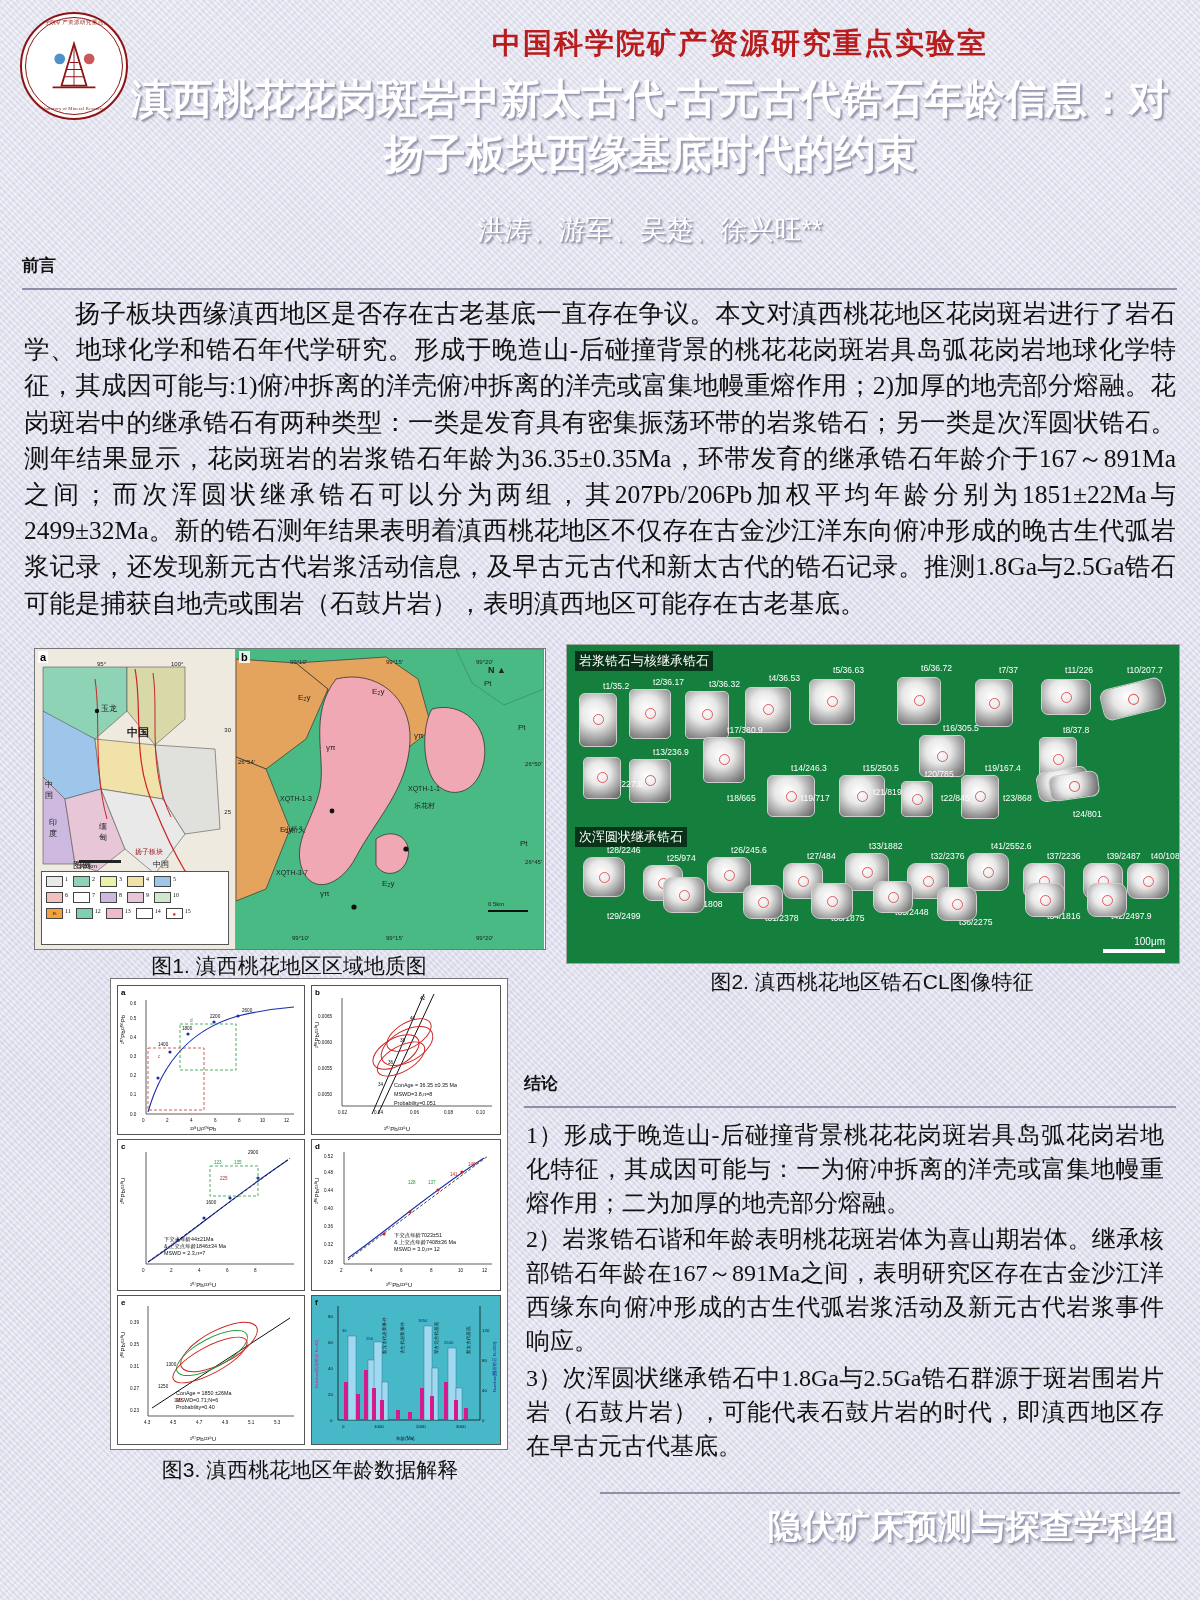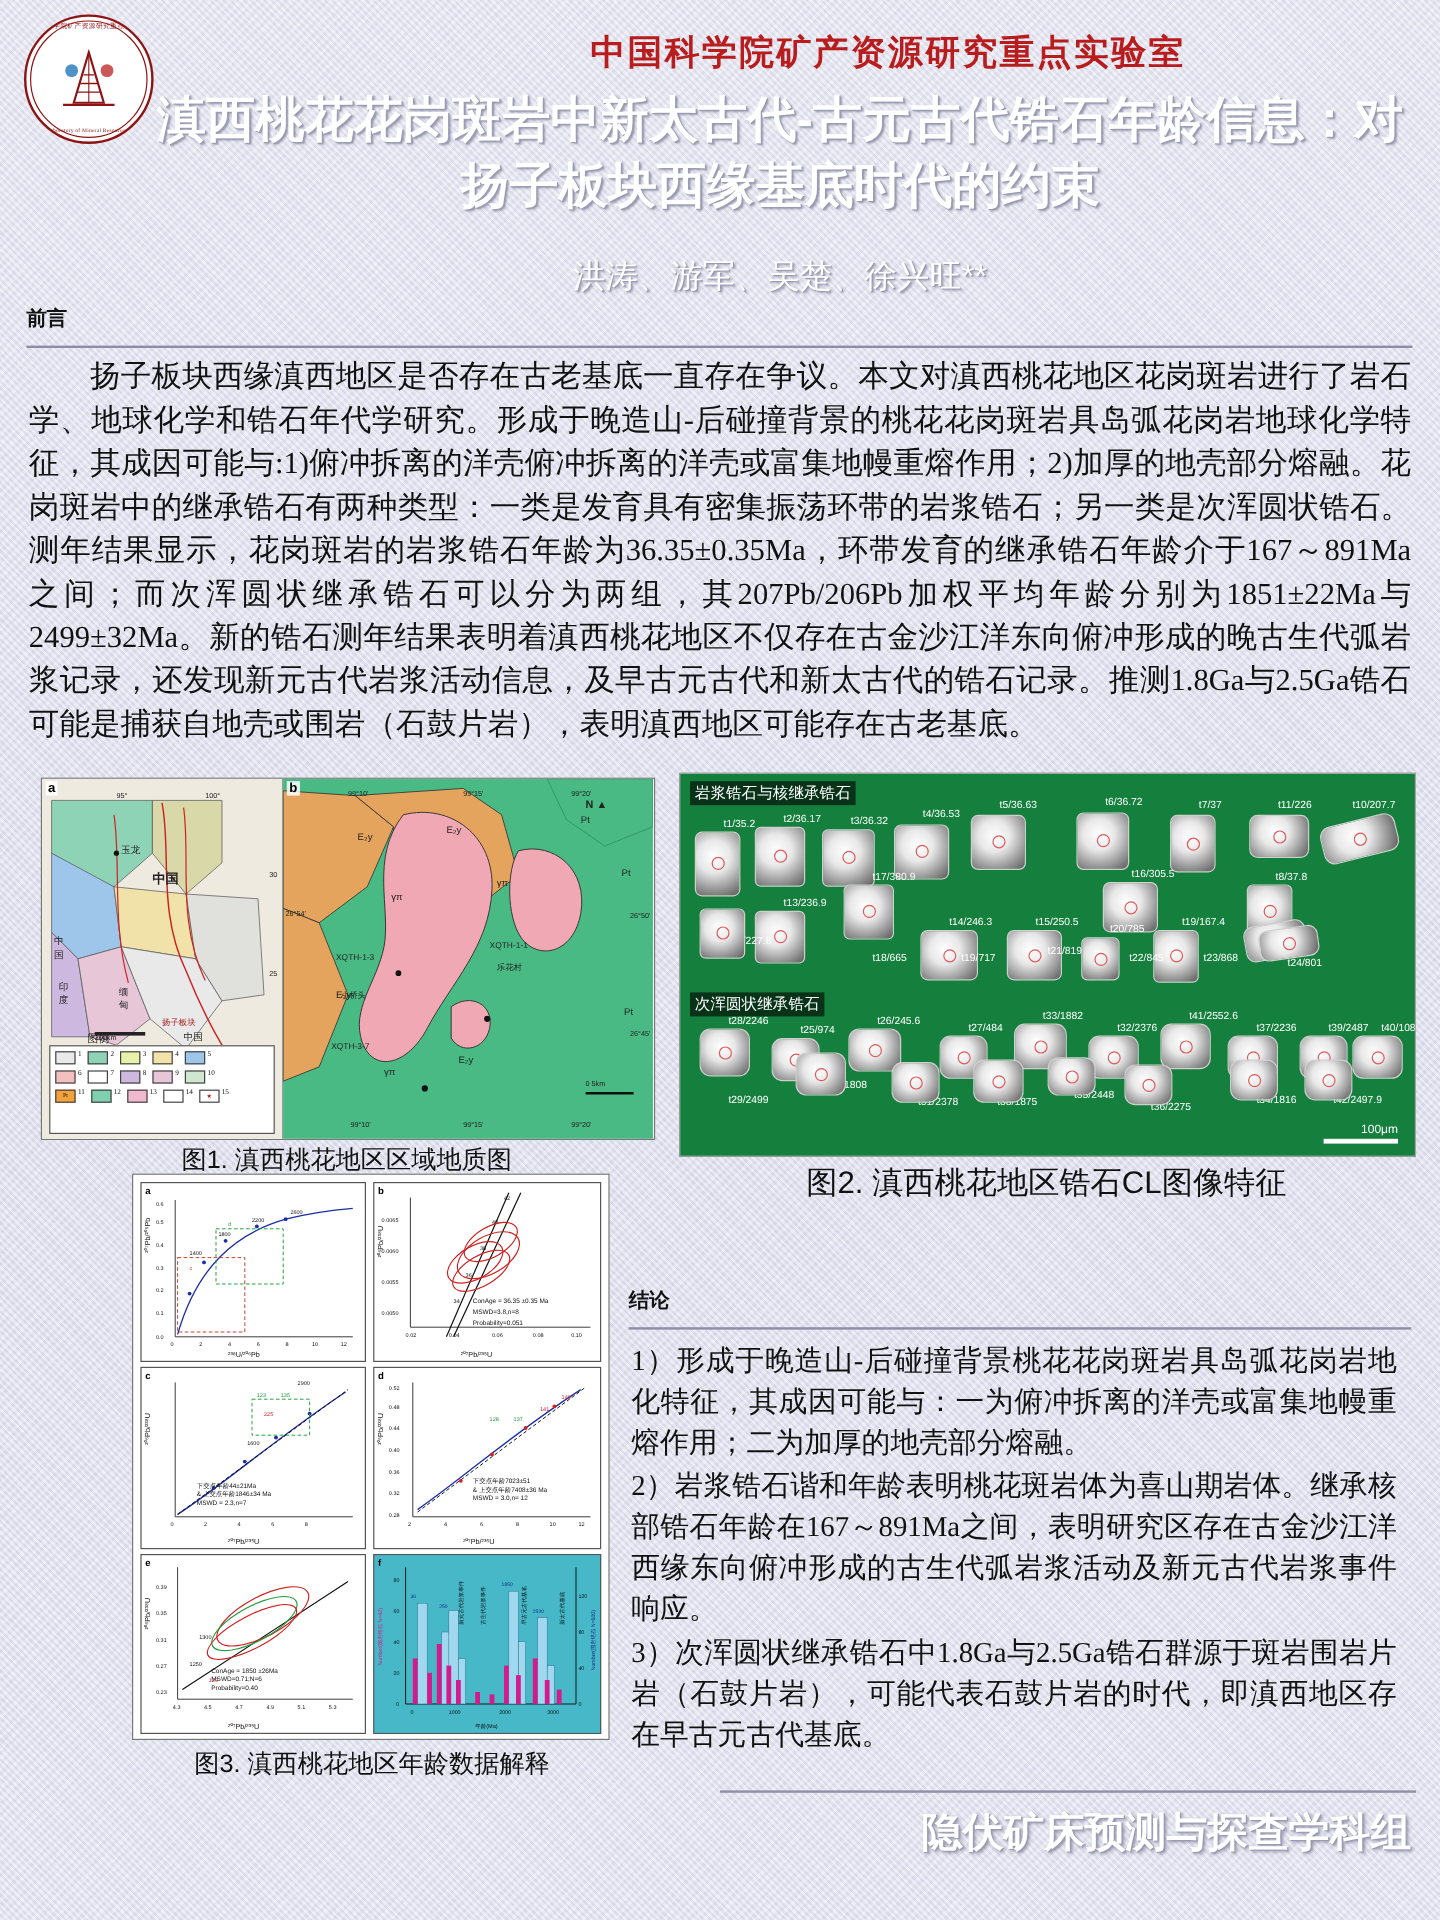--- a/index.html
+++ b/index.html
@@ -184,21 +184,21 @@
     border: 1px solid #a3a3a3;
     overflow: hidden;
   }
   .fig2-cap {
     position: absolute;
     left: 566px;
     top: 968px;
     width: 612px;
     text-align: center;
     font-family: "Liberation Sans", sans-serif;
-    font-size: 26px;
+    font-size: 21px;
     color: #111;
   }
 
   .fig3-box {
     position: absolute;
     left: 110px;
     top: 978px;
     width: 396px;
     height: 470px;
     background: #fff;
@@ -633,21 +633,21 @@
     <div class="zlab" style="left:12px;top:134px;">t12/227.8</div>
     <div class="zircon" style="left:16px;top:112px;width:36px;height:40px;border-radius:5px;">
         <div class="spot" style="left:13px;top:14px;"></div>
       </div>
 
     <div class="zlab" style="left:132px;top:148px;">t18/665</div>
     <div class="zlab" style="left:206px;top:148px;">t19/717</div>
     <div class="zlab" style="left:278px;top:142px;">t21/819</div>
     <div class="zlab" style="left:346px;top:148px;">t22/845</div>
     <div class="zlab" style="left:408px;top:148px;">t23/868</div>
-    <div class="zlab" style="left:478px;top:152px;">t24/801</div>
+    <div class="zlab" style="left:478px;top:164px;">t24/801</div>
     <div class="zircon" style="left:482px;top:128px;width:48px;height:24px;border-radius:8px;transform:rotate(-8deg);">
         <div class="spot" style="left:19px;top:7px;"></div>
       </div>
 
     <div class="zlab" style="left:12px;top:200px;">t28/2246</div>
     <div class="zircon" style="left:16px;top:212px;width:40px;height:38px;border-radius:9px;">
         <div class="spot" style="left:15px;top:14px;"></div>
       </div>
 
     <div class="zlab" style="left:72px;top:208px;">t25/974</div>

